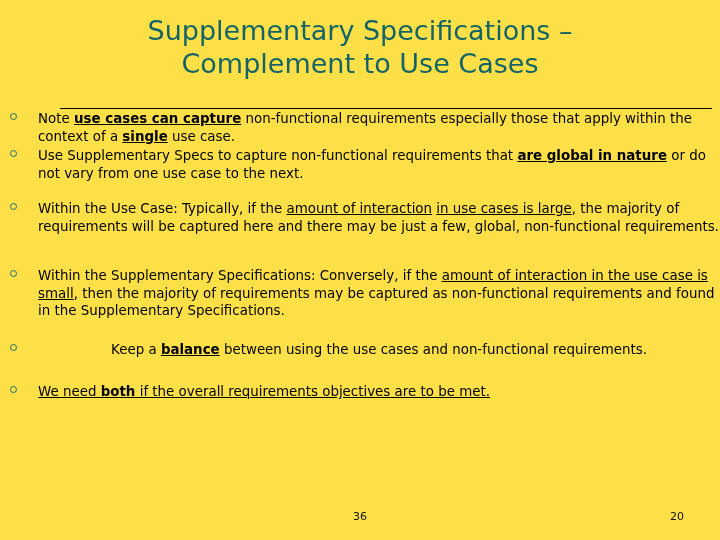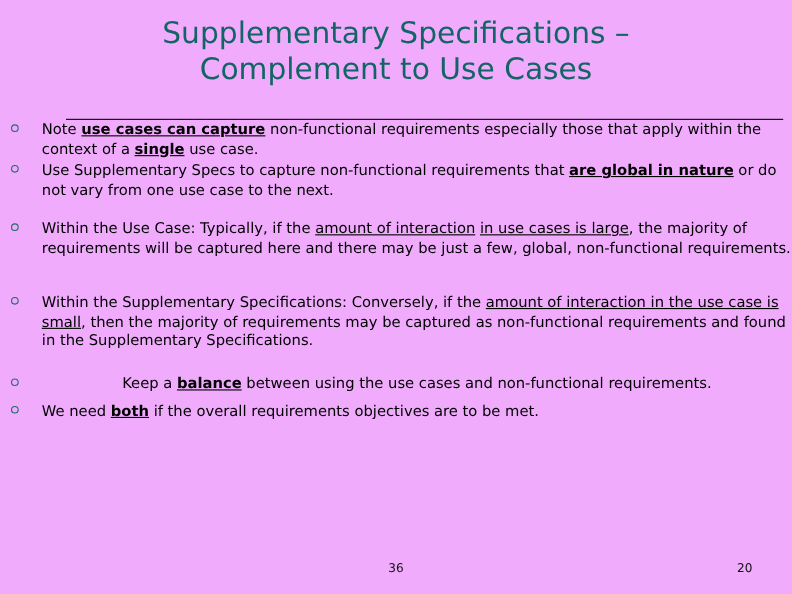--- a/index.html
+++ b/index.html
@@ -12,21 +12,21 @@
     height: 540px;
     font-family: "DejaVu Sans", sans-serif;
     overflow: hidden;
     position: relative;
   }
 
   #slide {
     position: relative;
     width: 720px;
     height: 540px;
-    background: #f0abfc;
+    background: #fde047;
   }
 
   
   #title-block {
     position: absolute;
     left: 36px;
     top: 14px;
     width: 648px;
     text-align: center;
     color: #156465;
@@ -80,21 +80,21 @@
   .bullet-row b { font-weight: normal; }
   .bullet-row u { text-decoration: underline; text-underline-offset: 1px; }
   .bullet-row .bu { font-weight: bold; text-decoration: underline; text-underline-offset: 1px; }
 
   
   #bullet-1 { margin-top: 0px; }
   #bullet-2 { margin-top: 2px; }
   #bullet-3 { margin-top: 18px; }
   #bullet-4 { margin-top: 32px; }
   #bullet-5 { margin-top: 21px; text-align: center; }
-  #bullet-6 { margin-top: 8px; }
+  #bullet-6 { margin-top: 25px; text-decoration: underline; }
 
   
   #footer-center {
     position: absolute;
     left: 0;
     top: 510px;
     width: 720px;
     text-align: center;
     font-size: 11px;
     color: #111111;

